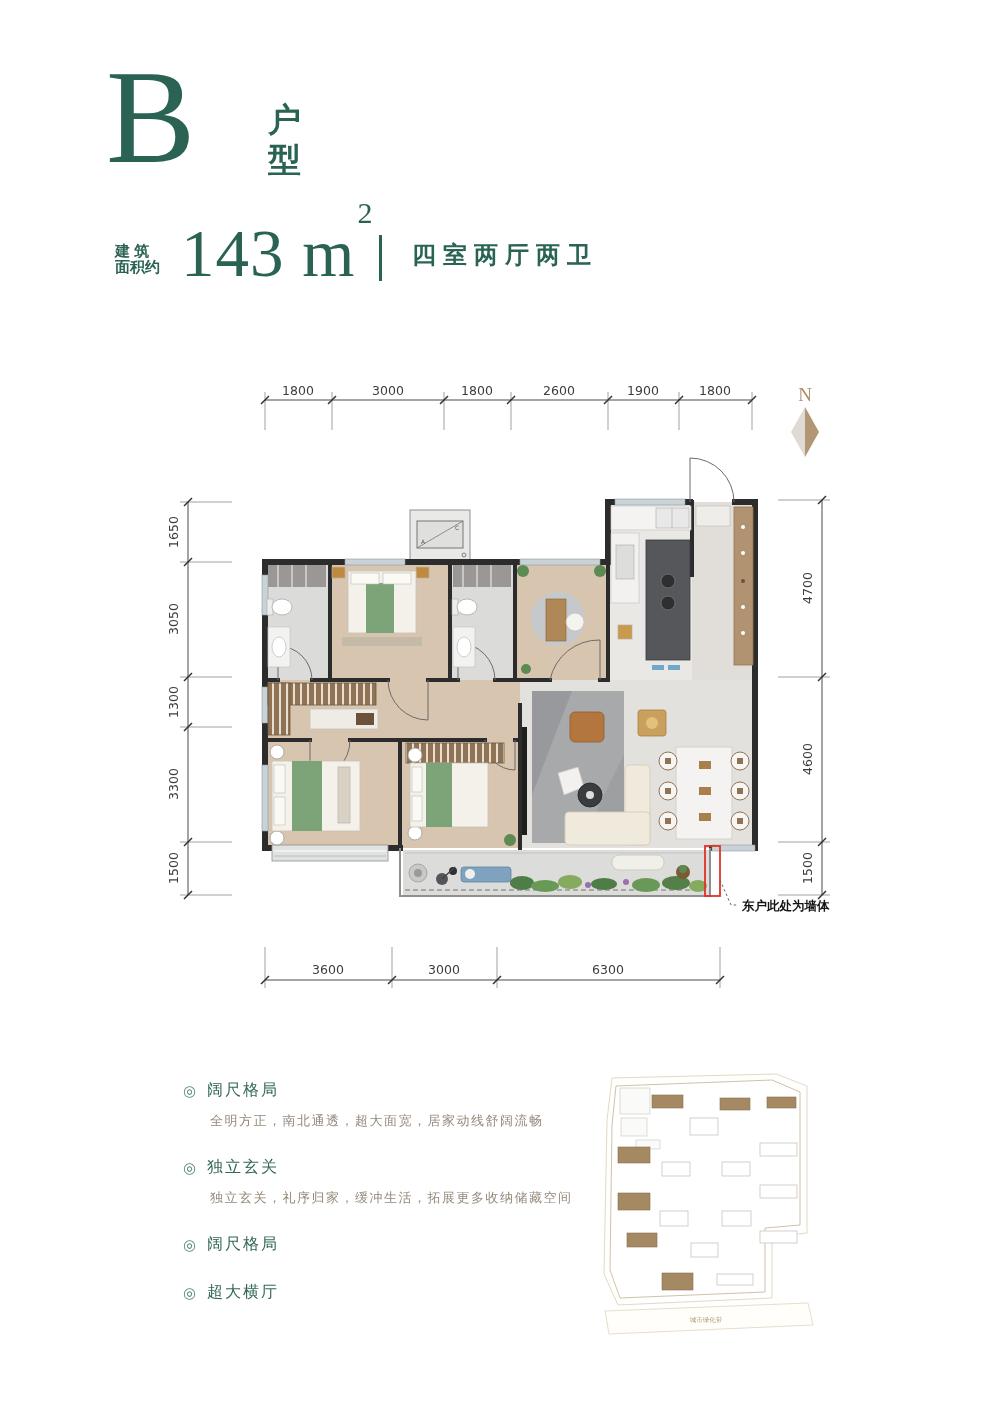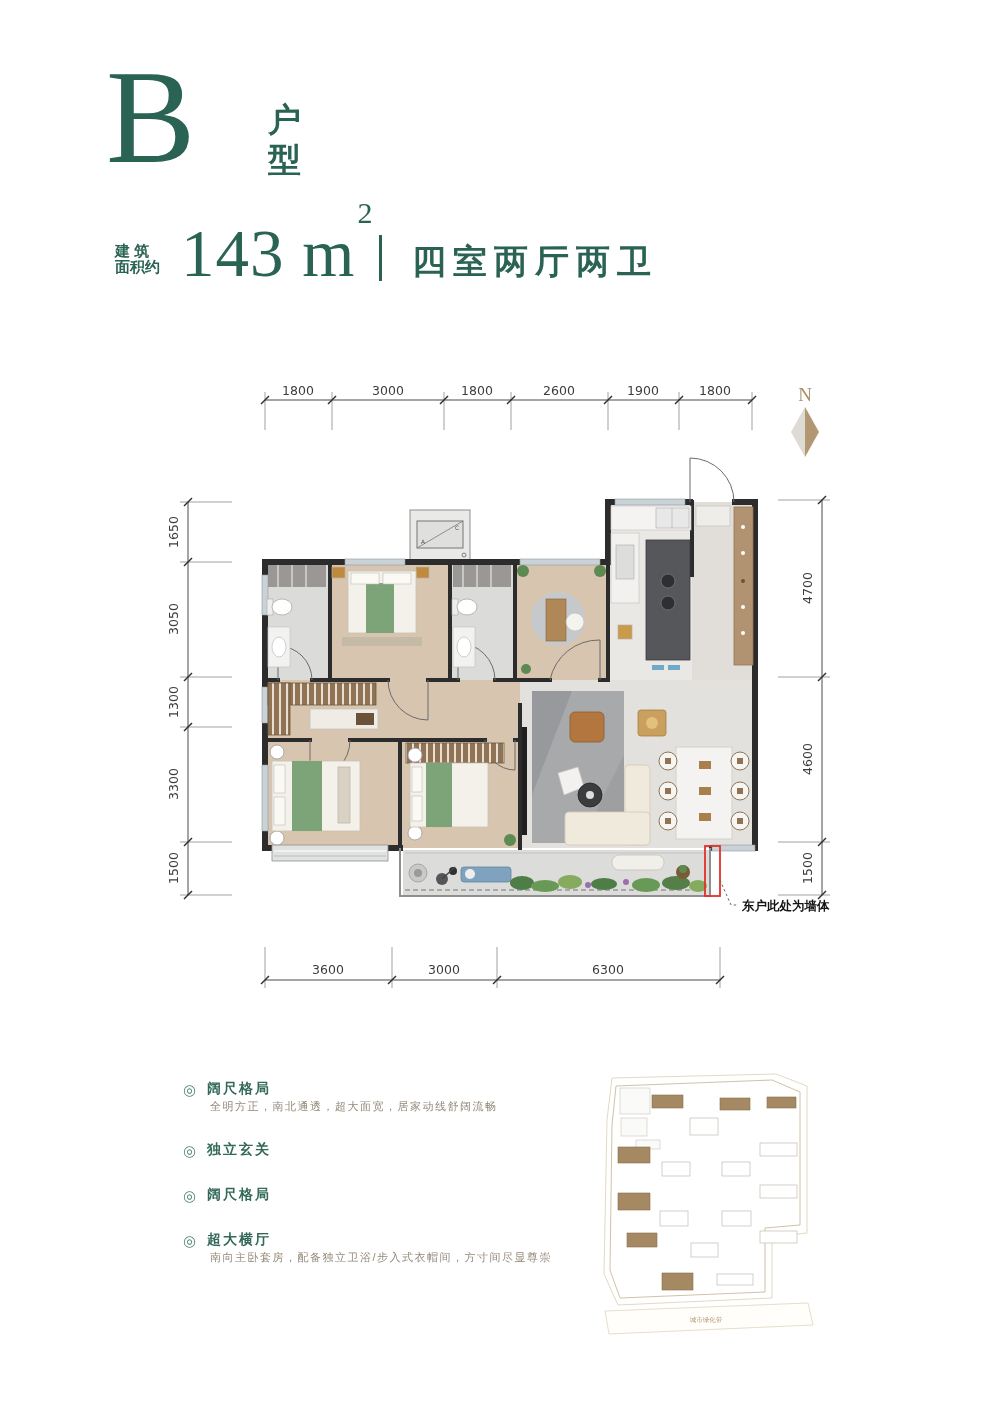--- a/index.html
+++ b/index.html
@@ -25,41 +25,41 @@
   .area-prefix{position:absolute;left:115px;top:243px;color:var(--brand_green);
     font-size:15px;font-weight:700;line-height:16px;white-space:pre;}
   .area-value{position:absolute;left:173px;top:220px;
     font-family:"Liberation Serif","DejaVu Serif",serif;
     font-size:67px;line-height:1;color:var(--brand_green);letter-spacing:1px;margin-left:8px;}
   .area-value sup{font-size:30px;position:relative;top:-30px;left:2px;}
   .header-divider{position:absolute;left:379px;top:235px;width:3px;height:46px;
     background:var(--brand_green);}
   .layout-text{position:absolute;left:412px;top:239px;
     font-family:"Liberation Serif","DejaVu Serif",serif;
-    font-size:34px;font-weight:700;color:var(--brand_green);letter-spacing:7px;}
+    font-size:24px;font-weight:700;color:var(--brand_green);letter-spacing:7px;}
 
   
   .plan-wrap{position:absolute;left:160px;top:375px;width:700px;height:640px;}
   svg text.dim{font-family:"DejaVu Sans",sans-serif;font-size:12.5px;fill:var(--dim_dark);}
   svg text.note{font-family:"DejaVu Sans",sans-serif;font-size:12.5px;font-weight:700;fill:#151515;}
   svg text.acl{font-family:"DejaVu Sans",sans-serif;font-size:6px;fill:#555;}
   .dimline{stroke:#4A4A4A;stroke-width:1;}
   .dimext{stroke:#7A7A7A;stroke-width:0.7;}
   .dimtick{stroke:#2F2F2F;stroke-width:1.5;}
   .wall{stroke:#2C2C2D;fill:none;stroke-linecap:square;}
   .door{stroke:#6B6B6B;stroke-width:1;fill:none;}
   .furn{stroke:#B9B2A6;stroke-width:0.7;}
 
   
   .features{position:absolute;left:183px;top:1080px;width:540px;}
   .feature{margin-bottom:27px;}
   .feature-head{display:flex;align-items:center;gap:11px;}
   .bullet{color:#4F8473;font-size:15px;line-height:1;}
-  .feature-title{font-size:14px;font-weight:700;color:var(--feature_green);letter-spacing:2px;text-align:center;}
-  .feature-desc{margin:1px 0 0 27px;font-size:11px;color:var(--desc_gray);letter-spacing:1.5px;}
+  .feature-title{font-size:16px;font-weight:400;color:var(--feature_green);letter-spacing:2px;text-align:center;}
+  .feature-desc{margin:11px 0 0 27px;font-size:13px;color:var(--desc_gray);letter-spacing:1.5px;}
 
   
   .siteplan{position:absolute;left:600px;top:1070px;width:220px;height:280px;}
   .bf{fill:#A58963;stroke:#8A7150;stroke-width:0.6;}
   .bo{fill:#FFFFFF;stroke:#BFBCB4;stroke-width:0.7;}
   svg text.cap{font-family:"DejaVu Sans",sans-serif;font-size:6.5px;fill:#B59B72;}
 </style>
 </head>
 <body>
 
@@ -405,33 +405,33 @@
       <span class="bullet">◎</span>
       <span class="feature-title">阔尺格局</span>
     </div>
     <div class="feature-desc">全明方正，南北通透，超大面宽，居家动线舒阔流畅</div>
   </div>
   <div class="feature">
     <div class="feature-head">
       <span class="bullet">◎</span>
       <span class="feature-title">独立玄关</span>
     </div>
+    <div class="feature-desc">独立玄关，礼序归家，缓冲生活，拓展更多收纳储藏空间</div>
   </div>
   <div class="feature">
     <div class="feature-head">
       <span class="bullet">◎</span>
       <span class="feature-title">阔尺格局</span>
     </div>
   </div>
   <div class="feature">
     <div class="feature-head">
       <span class="bullet">◎</span>
       <span class="feature-title">超大横厅</span>
     </div>
-    <div class="feature-desc">南向主卧套房，配备独立卫浴/步入式衣帽间，方寸间尽显尊崇</div>
   </div>
 </div>
 
 <div class="siteplan">
 <svg width="220" height="280" viewBox="0 0 220 280">
   <path d="M12,8 L176,4 L207,16 L207,163 L172,167 L172,228 L18,235 L4,204 L7,50 Z" fill="none" stroke="#D7C8A8" stroke-width="0.7"></path>
   <path d="M16,16 L172,10 L200,22 L200,155 L165,158 L165,222 L20,228 L10,200 L12,55 Z" fill="#FFFFFF" stroke="#C4B391" stroke-width="0.8"></path>
   <g fill="#FAFAF8" stroke="#C9C5BD" stroke-width="0.6">
     <rect x="20" y="18" width="30" height="26"></rect>
     <rect x="21" y="48" width="26" height="18"></rect>

